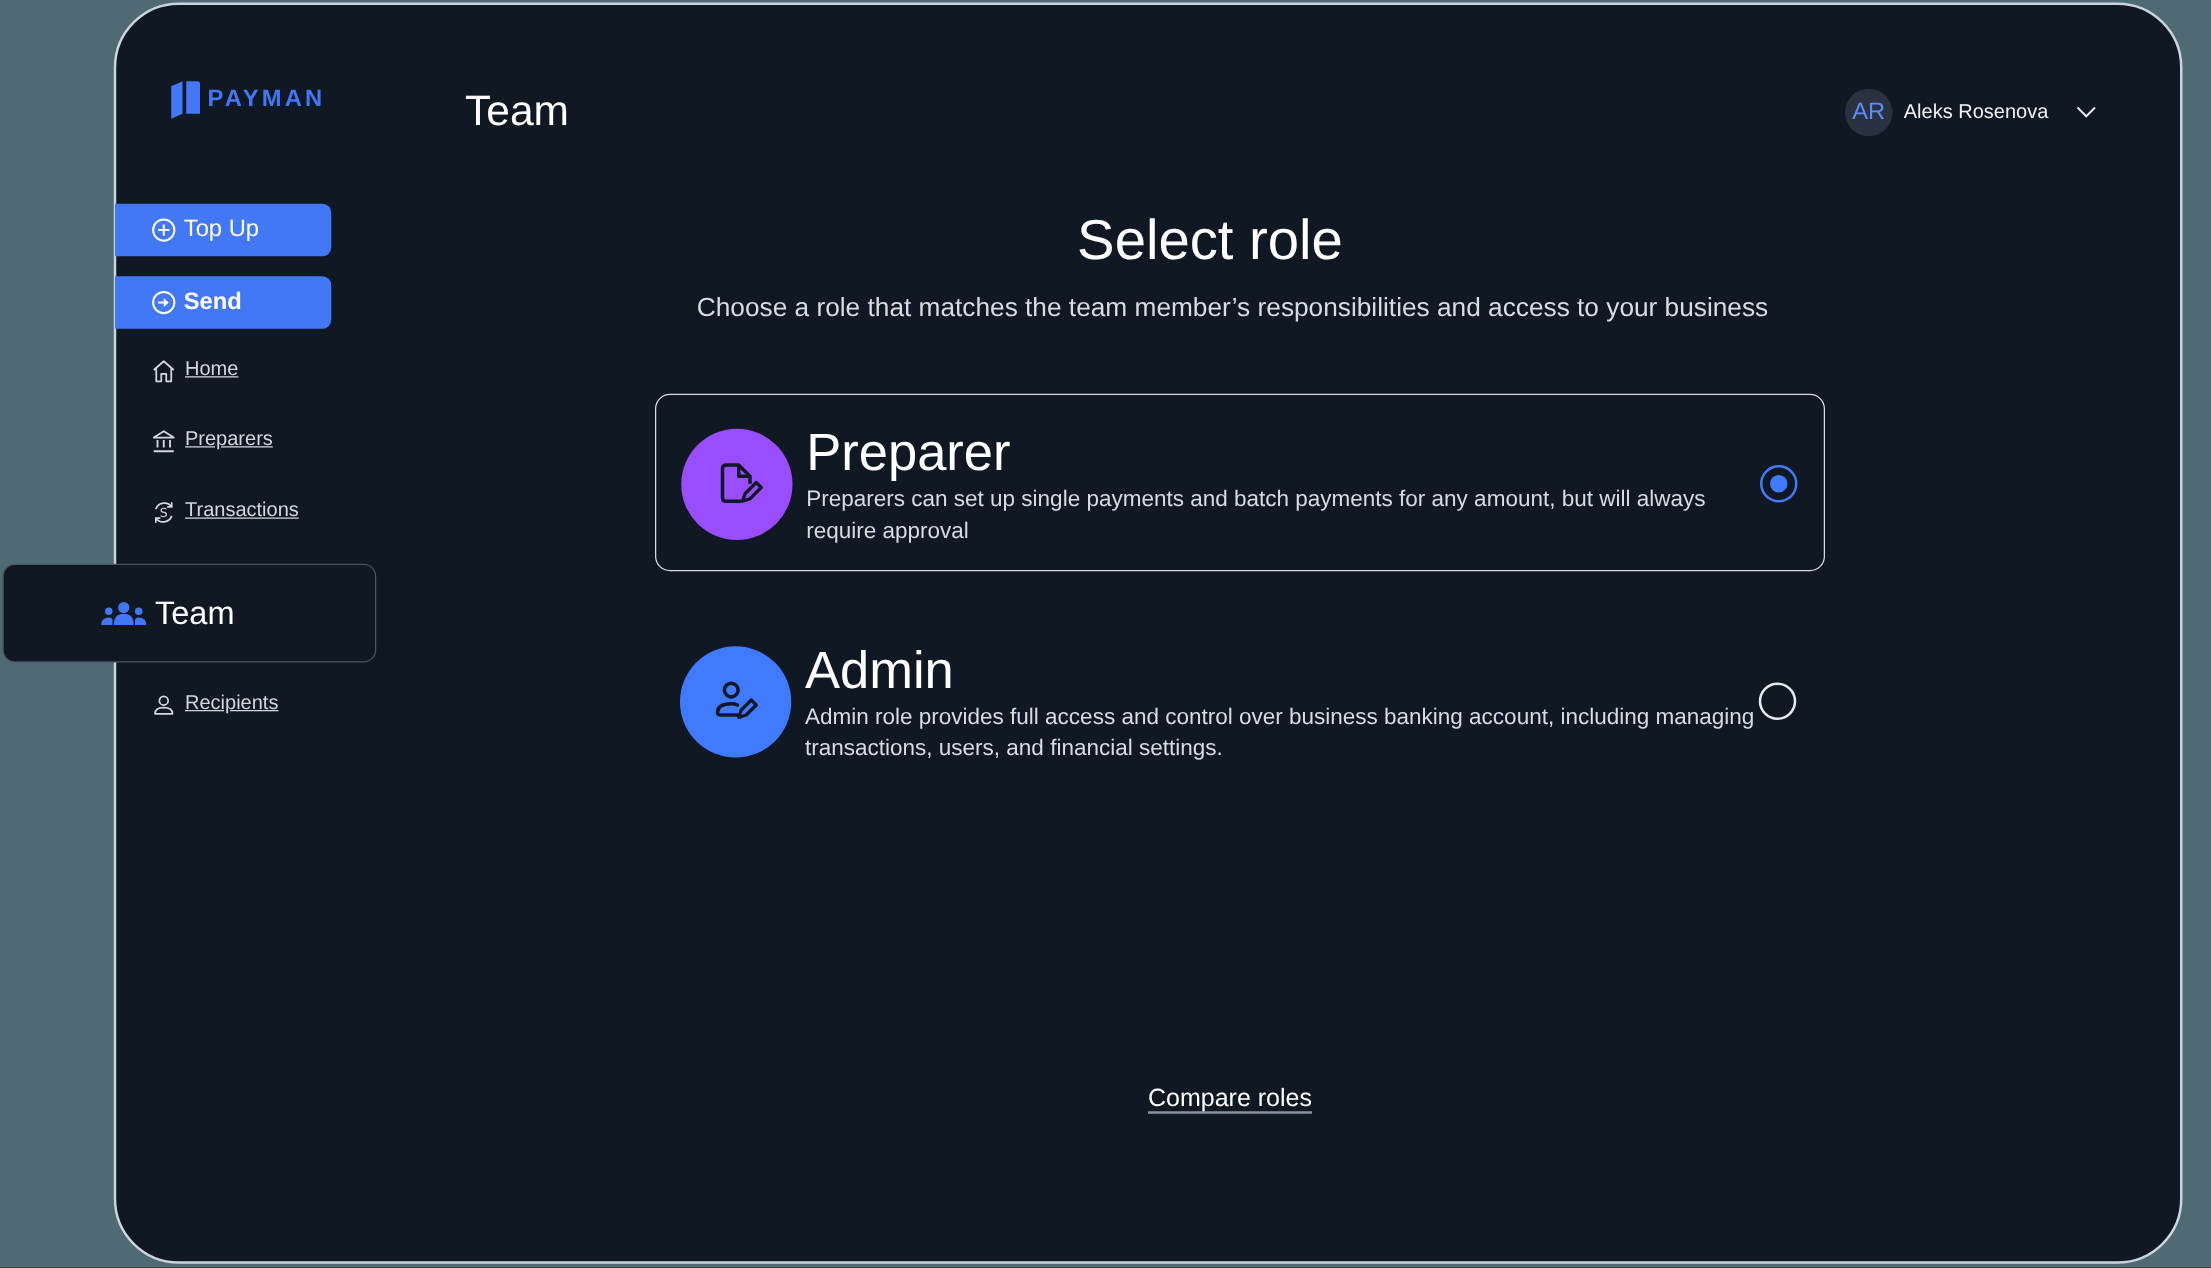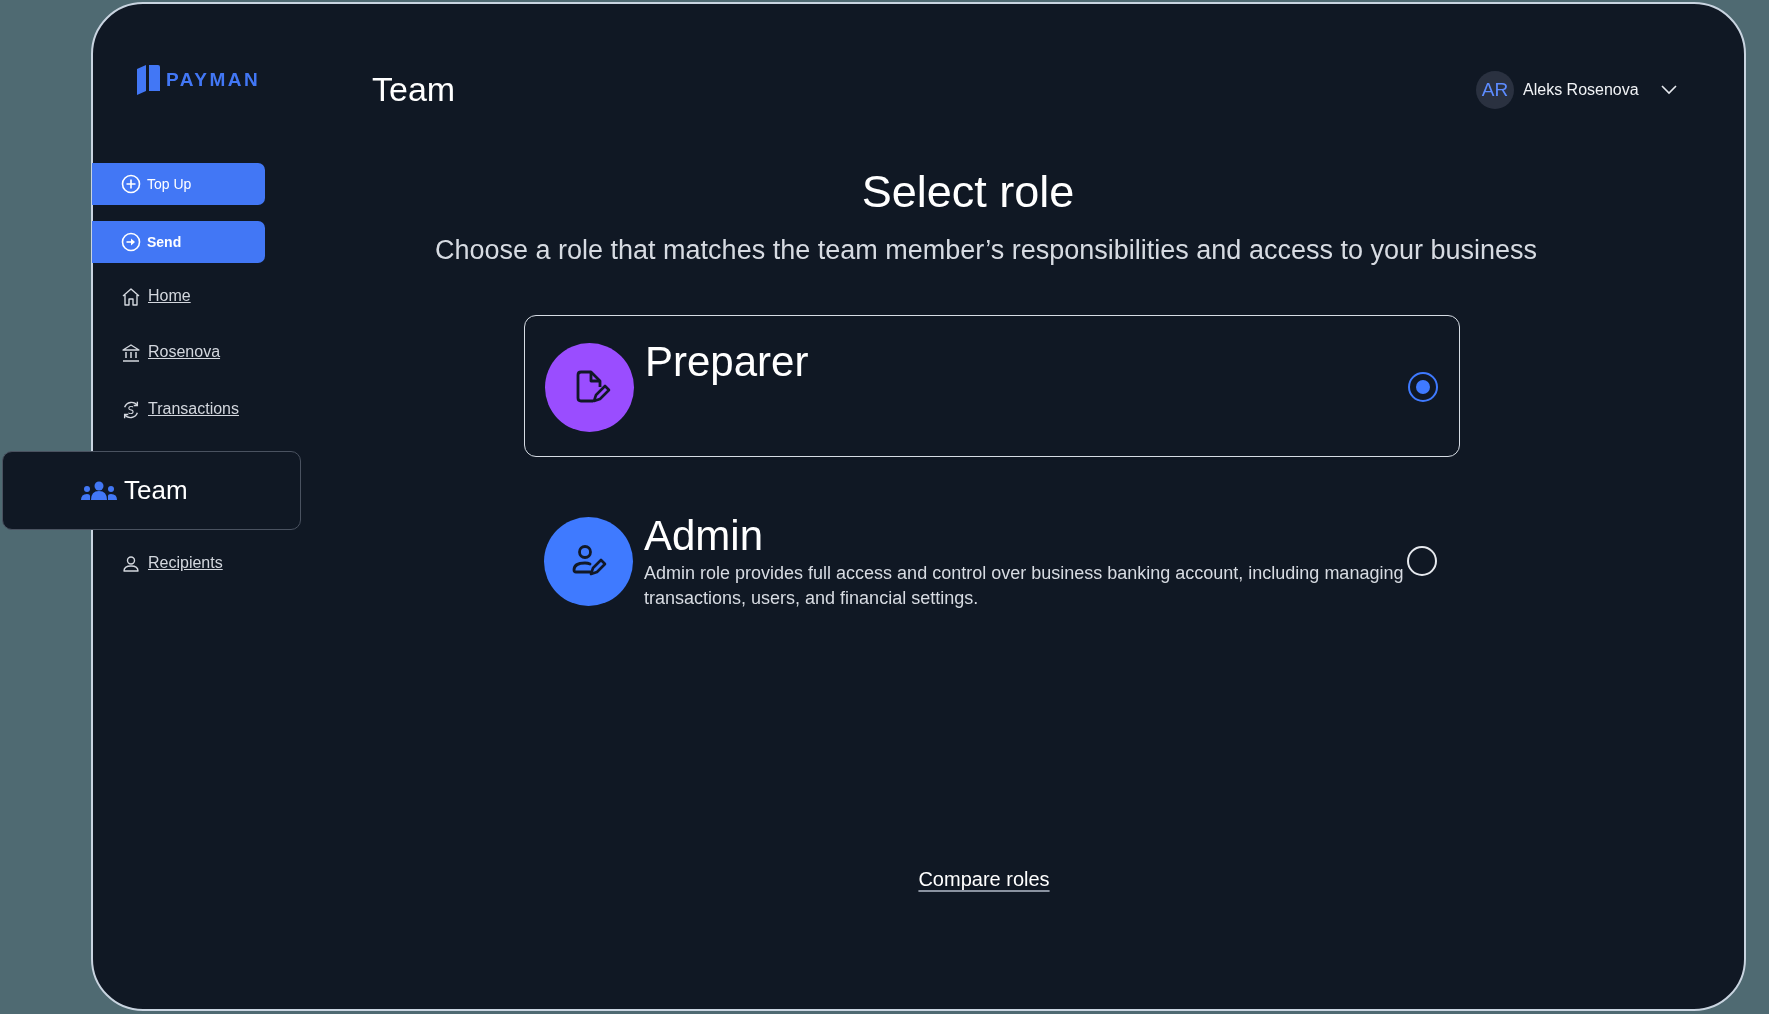--- a/index.html
+++ b/index.html
@@ -34,21 +34,21 @@
       font-size: 19px; display: flex; align-items: center; justify-content: center;
     }
     .user-name { margin-left: 9px; font-size: 16px; color: #f1f3f6; }
     .user-chevron { margin-left: 22px; width: 16px; height: 16px; display: flex; align-items: center; justify-content: center; }
 
     
     .action-btn {
       position: absolute; left: 92px; width: 173px; height: 42px;
       background: #4277f5; border-radius: 0 7px 7px 0;
       display: flex; align-items: center; padding-left: 29px;
-      color: #ffffff; font-size: 14px; cursor: pointer;
+      color: #ffffff; font-size: 19px; cursor: pointer;
     }
     .action-btn .ico { width: 20px; height: 20px; margin-right: 6px; display: flex; }
     .btn-topup { top: 163px; }
     .btn-send { top: 221px; font-weight: bold; }
 
     
     .nav-item {
       position: absolute; left: 121px; height: 26px;
       display: flex; align-items: flex-start; cursor: pointer;
       color: #d3d7de; font-size: 16px; text-decoration: underline;
@@ -68,21 +68,21 @@
     .nav-team .ico { width: 38px; height: 22px; margin-right: 6px; display: flex; }
     .nav-team .label { font-size: 26px; color: #ffffff; }
 
     
     .heading {
       position: absolute; left: 500px; width: 936px; top: 166px;
       text-align: center; font-size: 45px; color: #ffffff; font-weight: 400;
     }
     .subheading {
       position: absolute; left: 424px; width: 1124px; top: 235px;
-      text-align: center; font-size: 27px; color: #d7dbe2;
+      text-align: center; font-size: 21px; color: #d7dbe2;
     }
 
     .role {
       position: absolute; left: 524px; width: 936px; height: 142px;
       cursor: pointer;
     }
     .role.selected { border: 1.5px solid #d6dce4; border-radius: 12px; }
     .role-preparer { top: 315px; }
     .role-admin { top: 490px; }
     .role-icon {
@@ -172,21 +172,21 @@
   </span>
   <span>Home</span>
 </div>
 <div class="nav-item nav-accounts">
   <span class="ico">
     <svg width="20" height="20" viewBox="0 0 20 20">
         <path d="M2 7 L10 2 L18 7 Z" fill="none" stroke="#d3d7de" stroke-width="1.4" stroke-linejoin="round"></path>
         <path d="M5 9 V15 M10 9 V15 M15 9 V15 M2 18 H18" stroke="#d3d7de" stroke-width="1.5"></path>
       </svg>
   </span>
-  <span>Rosenova</span>
+  <span>Preparers</span>
 </div>
 <div class="nav-item nav-transactions">
   <span class="ico">
     <svg width="22" height="22" viewBox="0 0 22 22">
         <path d="M4 8 A8 8 0 0 1 18 6 M18 14 A8 8 0 0 1 4 16" fill="none" stroke="#d3d7de" stroke-width="1.5"></path>
         <path d="M18 2 V6 H14 M4 20 V16 H8" fill="none" stroke="#d3d7de" stroke-width="1.5"></path>
         <text x="11" y="15" text-anchor="middle" font-size="11" fill="#d3d7de" font-family="DejaVu Sans, sans-serif">S</text>
       </svg>
   </span>
   <span>Transactions</span>
@@ -221,20 +221,21 @@
 
 <div class="role role-preparer selected">
   <div class="role-icon" style="background:#9a4dff;">
     <svg width="42" height="42" viewBox="0 0 42 42">
       <path d="M24 34 H12 Q9 34 9 31 V8 Q9 5 12 5 H22 L31 14 V20" fill="none" stroke="#111827" stroke-width="2.8" stroke-linejoin="round"></path>
       <path d="M22 5 V14 H31" fill="none" stroke="#111827" stroke-width="2.8" stroke-linejoin="round"></path>
       <path d="M25 34 L27 28 L36 19 L40 23 L31 32 Z" fill="none" stroke="#111827" stroke-width="2.6" stroke-linejoin="round"></path>
     </svg>
   </div>
   <div class="role-title">Preparer</div>
+  <div class="role-desc">Preparers can set up single payments and batch payments for any amount, but will always require approval</div>
   <div class="radio checked"></div>
 </div>
 
 <div class="role role-admin">
   <div class="role-icon" style="background:#3f7aff;">
     <svg width="42" height="42" viewBox="0 0 42 42">
       <circle cx="17" cy="11" r="5.5" fill="none" stroke="#111827" stroke-width="2.8"></circle>
       <path d="M22 31 H8 Q6 31 6 29 Q6 22 17 22 Q20 22 22 23" fill="none" stroke="#111827" stroke-width="2.8" stroke-linecap="round"></path>
       <path d="M23 33 L25 27 L33 19 L37 23 L29 31 Z" fill="none" stroke="#111827" stroke-width="2.6" stroke-linejoin="round"></path>
     </svg>

